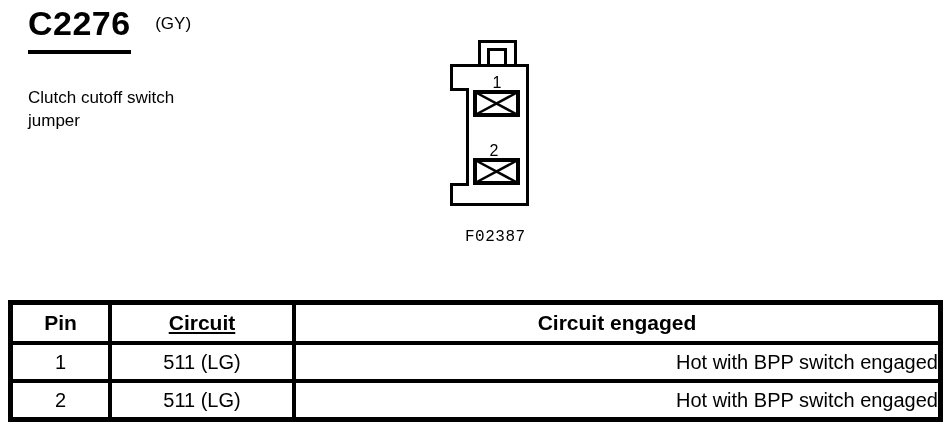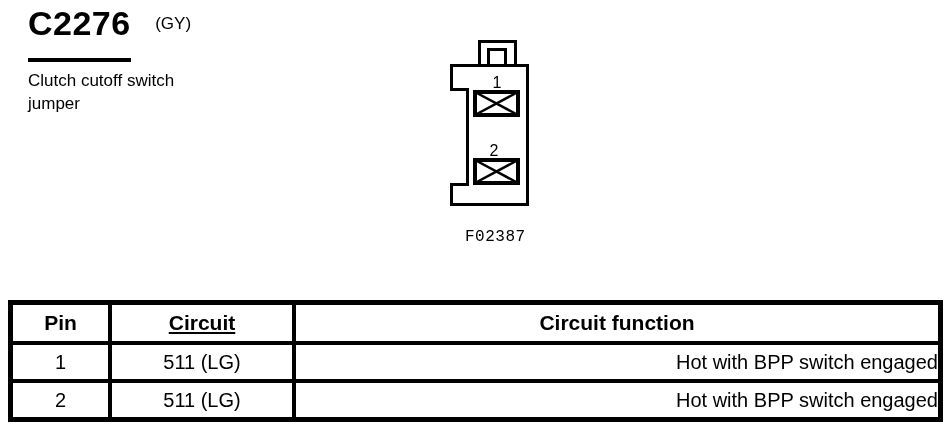--- a/index.html
+++ b/index.html
@@ -23,39 +23,39 @@
     top: 6px;
   }
   .conn-row { white-space: nowrap; }
   .conn-id {
     display: inline-block;
     font-size: 34px;
     font-weight: bold;
     line-height: 1.05;
     letter-spacing: 0.5px;
     border-bottom: 4px solid #000;
-    padding-bottom: 16px;
+    padding-bottom: 8px;
   }
   .conn-color {
     display: inline-block;
     font-size: 17px;
     margin-left: 20px;
     vertical-align: 6px;
   }
   .part-no {
     font-size: 31px;
     font-weight: bold;
     line-height: 1.05;
     margin-top: 12px;
     letter-spacing: 0.5px;
   }
   .description {
     font-size: 17px;
     line-height: 23px;
-    margin-top: 7px;
+    margin-top: 32px;
     white-space: pre-line;
   }
 
   
   .connector-figure {
     position: absolute;
     left: 440px;
     top: 30px;
     width: 100px;
     height: 185px;
@@ -142,21 +142,21 @@
     <text x="494" y="156" text-anchor="middle" font-size="16" fill="#000">2</text>
   </svg>
 
   <div class="figure-label">F02387</div>
 
   <table class="pin-table">
     <thead>
       <tr>
         <th class="col-pin">Pin</th>
         <th class="col-circuit">Circuit</th>
-        <th>Circuit function</th>
+        <th>Circuit engaged</th>
       </tr>
     </thead>
     <tbody>
       <tr>
         <td>1</td>
         <td>511 (LG)</td>
         <td class="fn-cell">Hot with BPP switch engaged</td>
       </tr>
       <tr>
         <td>2</td>

